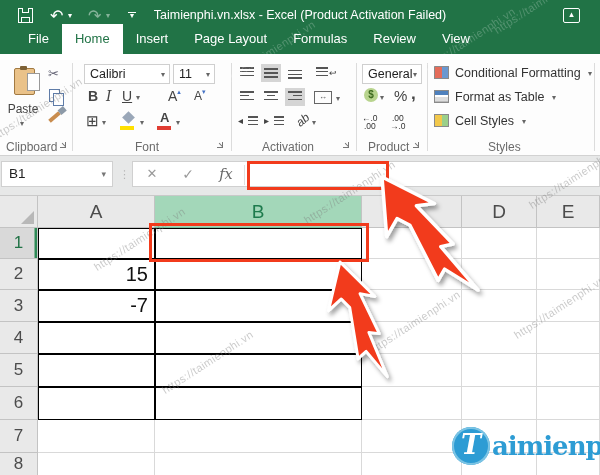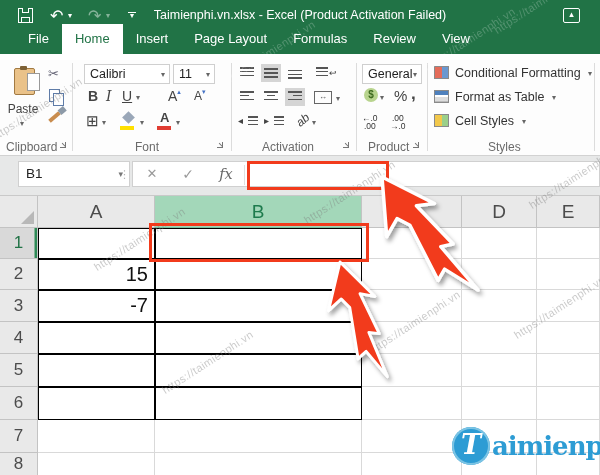--- a/index.html
+++ b/index.html
@@ -56,21 +56,21 @@
   .colorbar{position:absolute;width:14px;height:4px;}
   .bucket{position:absolute;width:9px;height:9px;background:#9aa7b8;transform:rotate(45deg);}
   .mergeic{position:absolute;width:16px;height:11px;border:1.2px solid #666;font-size:8px;color:#555;text-align:center;line-height:10px;}
   .styleic{position:absolute;width:15px;height:13px;border:1px solid #8a8a8a;box-sizing:border-box;}
   .cfic{background:linear-gradient(90deg,#e46c5a 50%,#6a98d0 50%);}
   .ftic{background:linear-gradient(#4f81bd 4px,#fff 4px);background-size:100% 100%;box-shadow:inset 0 -1px #bbb, inset 0 -5px #ddd;}
   .csic{background:linear-gradient(90deg,#f2c84b 50%,#9bd08a 50%),linear-gradient(#fff,#fff);}
   .twoline{position:absolute;font-size:8.5px;line-height:8px;color:#333;text-align:center;white-space:pre;}
   
   #formulabar{position:absolute;left:0;top:156px;width:600px;height:40px;background:#e7e8e8;border-bottom:1px solid #c9c9c9;box-sizing:border-box;z-index:10;}
-  #namebox{position:absolute;left:18px;top:5px;width:112px;height:26px;background:#fff;border:1px solid #d0d0d0;box-sizing:border-box;font-size:13.5px;color:#222;line-height:24px;padding-left:7px;}
+  #namebox{position:absolute;left:1px;top:5px;width:112px;height:26px;background:#fff;border:1px solid #d0d0d0;box-sizing:border-box;font-size:13.5px;color:#222;line-height:24px;padding-left:7px;}
   #namebox .cd{position:absolute;right:6px;top:0;font-size:9px;color:#777;line-height:24px;}
   #fb-dots{position:absolute;left:119px;top:5px;height:26px;line-height:26px;color:#b5b5b5;font-size:11px;letter-spacing:1px;}
   #fxbox{position:absolute;left:132px;top:5px;right:0;height:26px;background:#fff;border:1px solid #d0d0d0;box-sizing:border-box;}
   .fbtn{position:absolute;top:0;height:24px;line-height:24px;text-align:center;width:30px;color:#9a9a9a;}
   #fb-cancel{left:4px;font-size:13px;}
   #fb-enter{left:40px;font-size:14px;}
   #fb-fx{left:78px;font-family:"DejaVu Serif",serif;font-style:italic;font-size:14.5px;color:#666;}
   #fb-sep{position:absolute;left:111px;top:3px;height:20px;width:1px;background:#e0e0e0;}
   #formula-text{position:absolute;left:124px;top:0;height:24px;line-height:24px;font-size:14px;color:#1a1a1a;}
   

